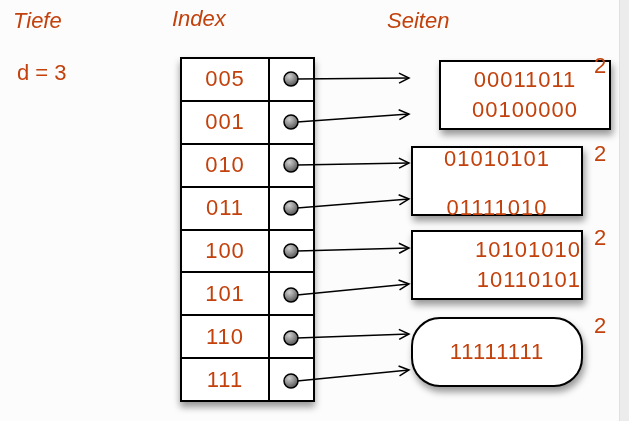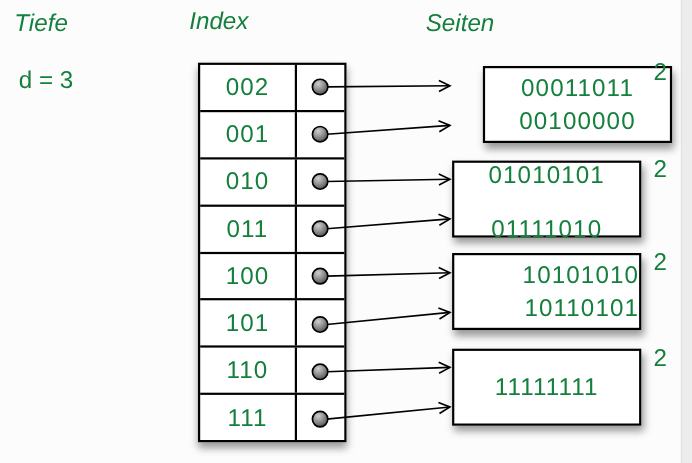--- a/index.html
+++ b/index.html
@@ -7,21 +7,21 @@
     padding: 0;
     background: #ffffff;
     font-family: "Liberation Sans", sans-serif;
   }
   .stage {
     position: relative;
     width: 629px;
     height: 421px;
     background: #fcfcfc;
     overflow: hidden;
-    color: #15803d;
+    color: #c2410c;
   }
   .edge-strip {
     position: absolute;
     top: 0;
     right: 0;
     width: 9px;
     height: 100%;
     background: #ececec;
     border-left: 1px solid #e0e0e0;
   }
@@ -88,21 +88,21 @@
     flex-direction: column;
     justify-content: space-evenly;
     align-items: center;
     font-size: 22px;
     font-weight: 500;
     letter-spacing: 1px;
   }
   .page-0 { top: 60px; margin-left: 28px; }
   .page-1 { top: 146px; gap: 27px; }
   .page-2 { top: 230px; align-items: flex-end; }
-  .page-3 { top: 317px; }
+  .page-3 { top: 317px; border-radius: 29px; }
   .page-line { line-height: 1; white-space: nowrap; }
   .depth-badge {
     position: absolute;
     left: 594px;
     font-size: 22px;
     font-weight: 500;
   }
   .badge-0 { top: 53px; }
   .badge-1 { top: 141px; }
   .badge-2 { top: 225px; }
@@ -122,21 +122,21 @@
 <div class="stage">
 
   <div class="hdr hdr-tiefe">Tiefe</div>
   <div class="hdr hdr-index">Index</div>
   <div class="hdr hdr-seiten">Seiten</div>
 
   <div class="depth-value">d = 3</div>
 
   <div class="index-table">
     <div class="index-row">
-      <div class="key-cell">002</div>
+      <div class="key-cell">005</div>
       <div class="ptr-cell"></div>
     </div>
     <div class="index-row">
       <div class="key-cell">001</div>
       <div class="ptr-cell"></div>
     </div>
     <div class="index-row">
       <div class="key-cell">010</div>
       <div class="ptr-cell"></div>
     </div>

